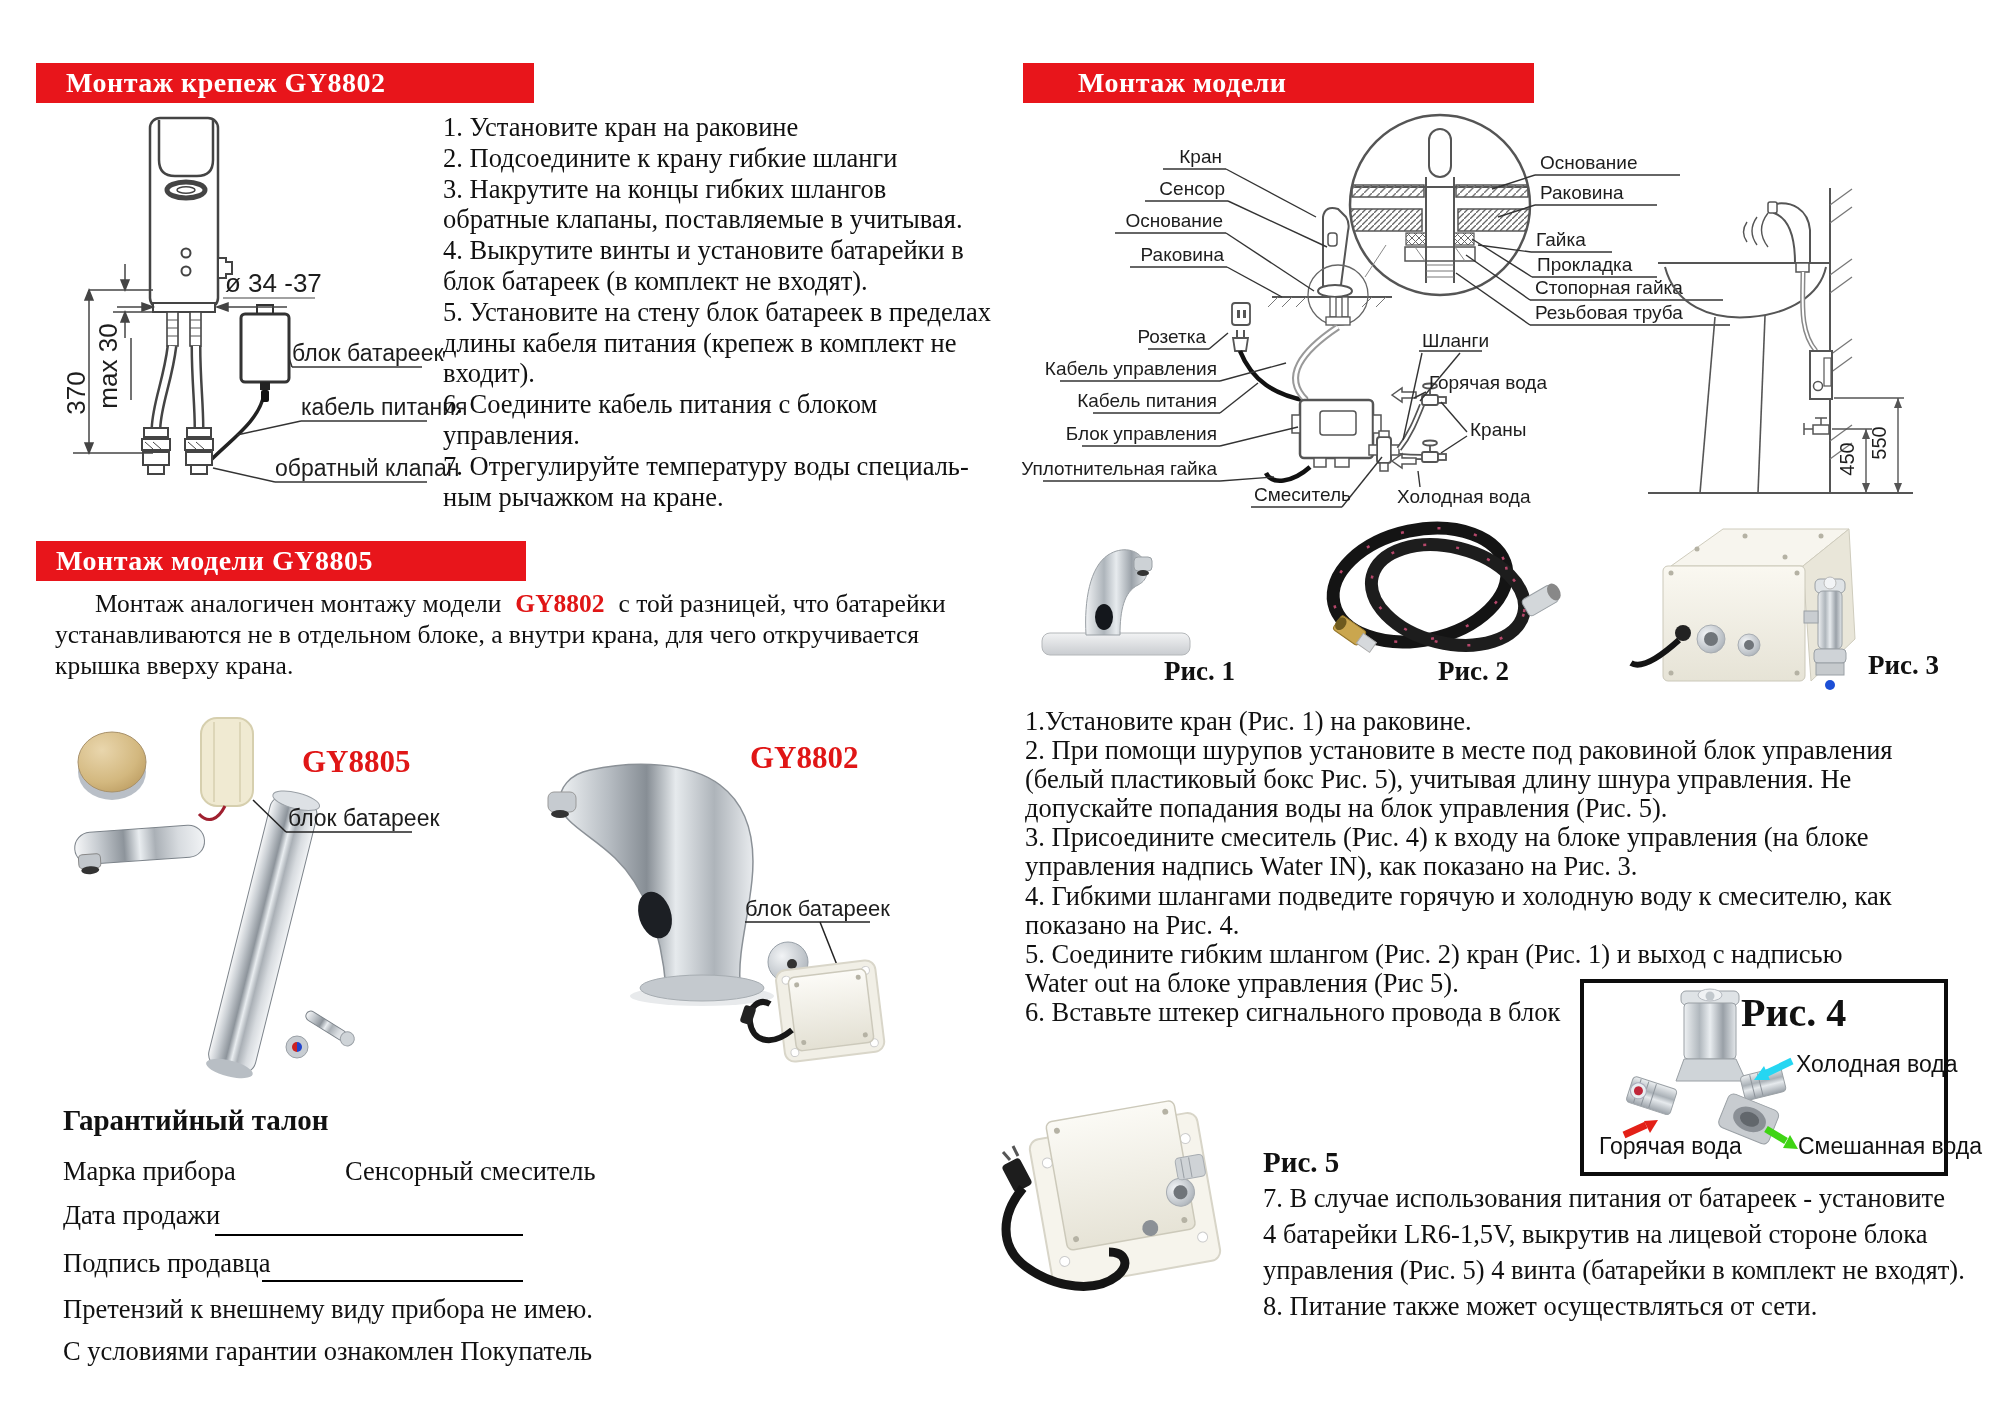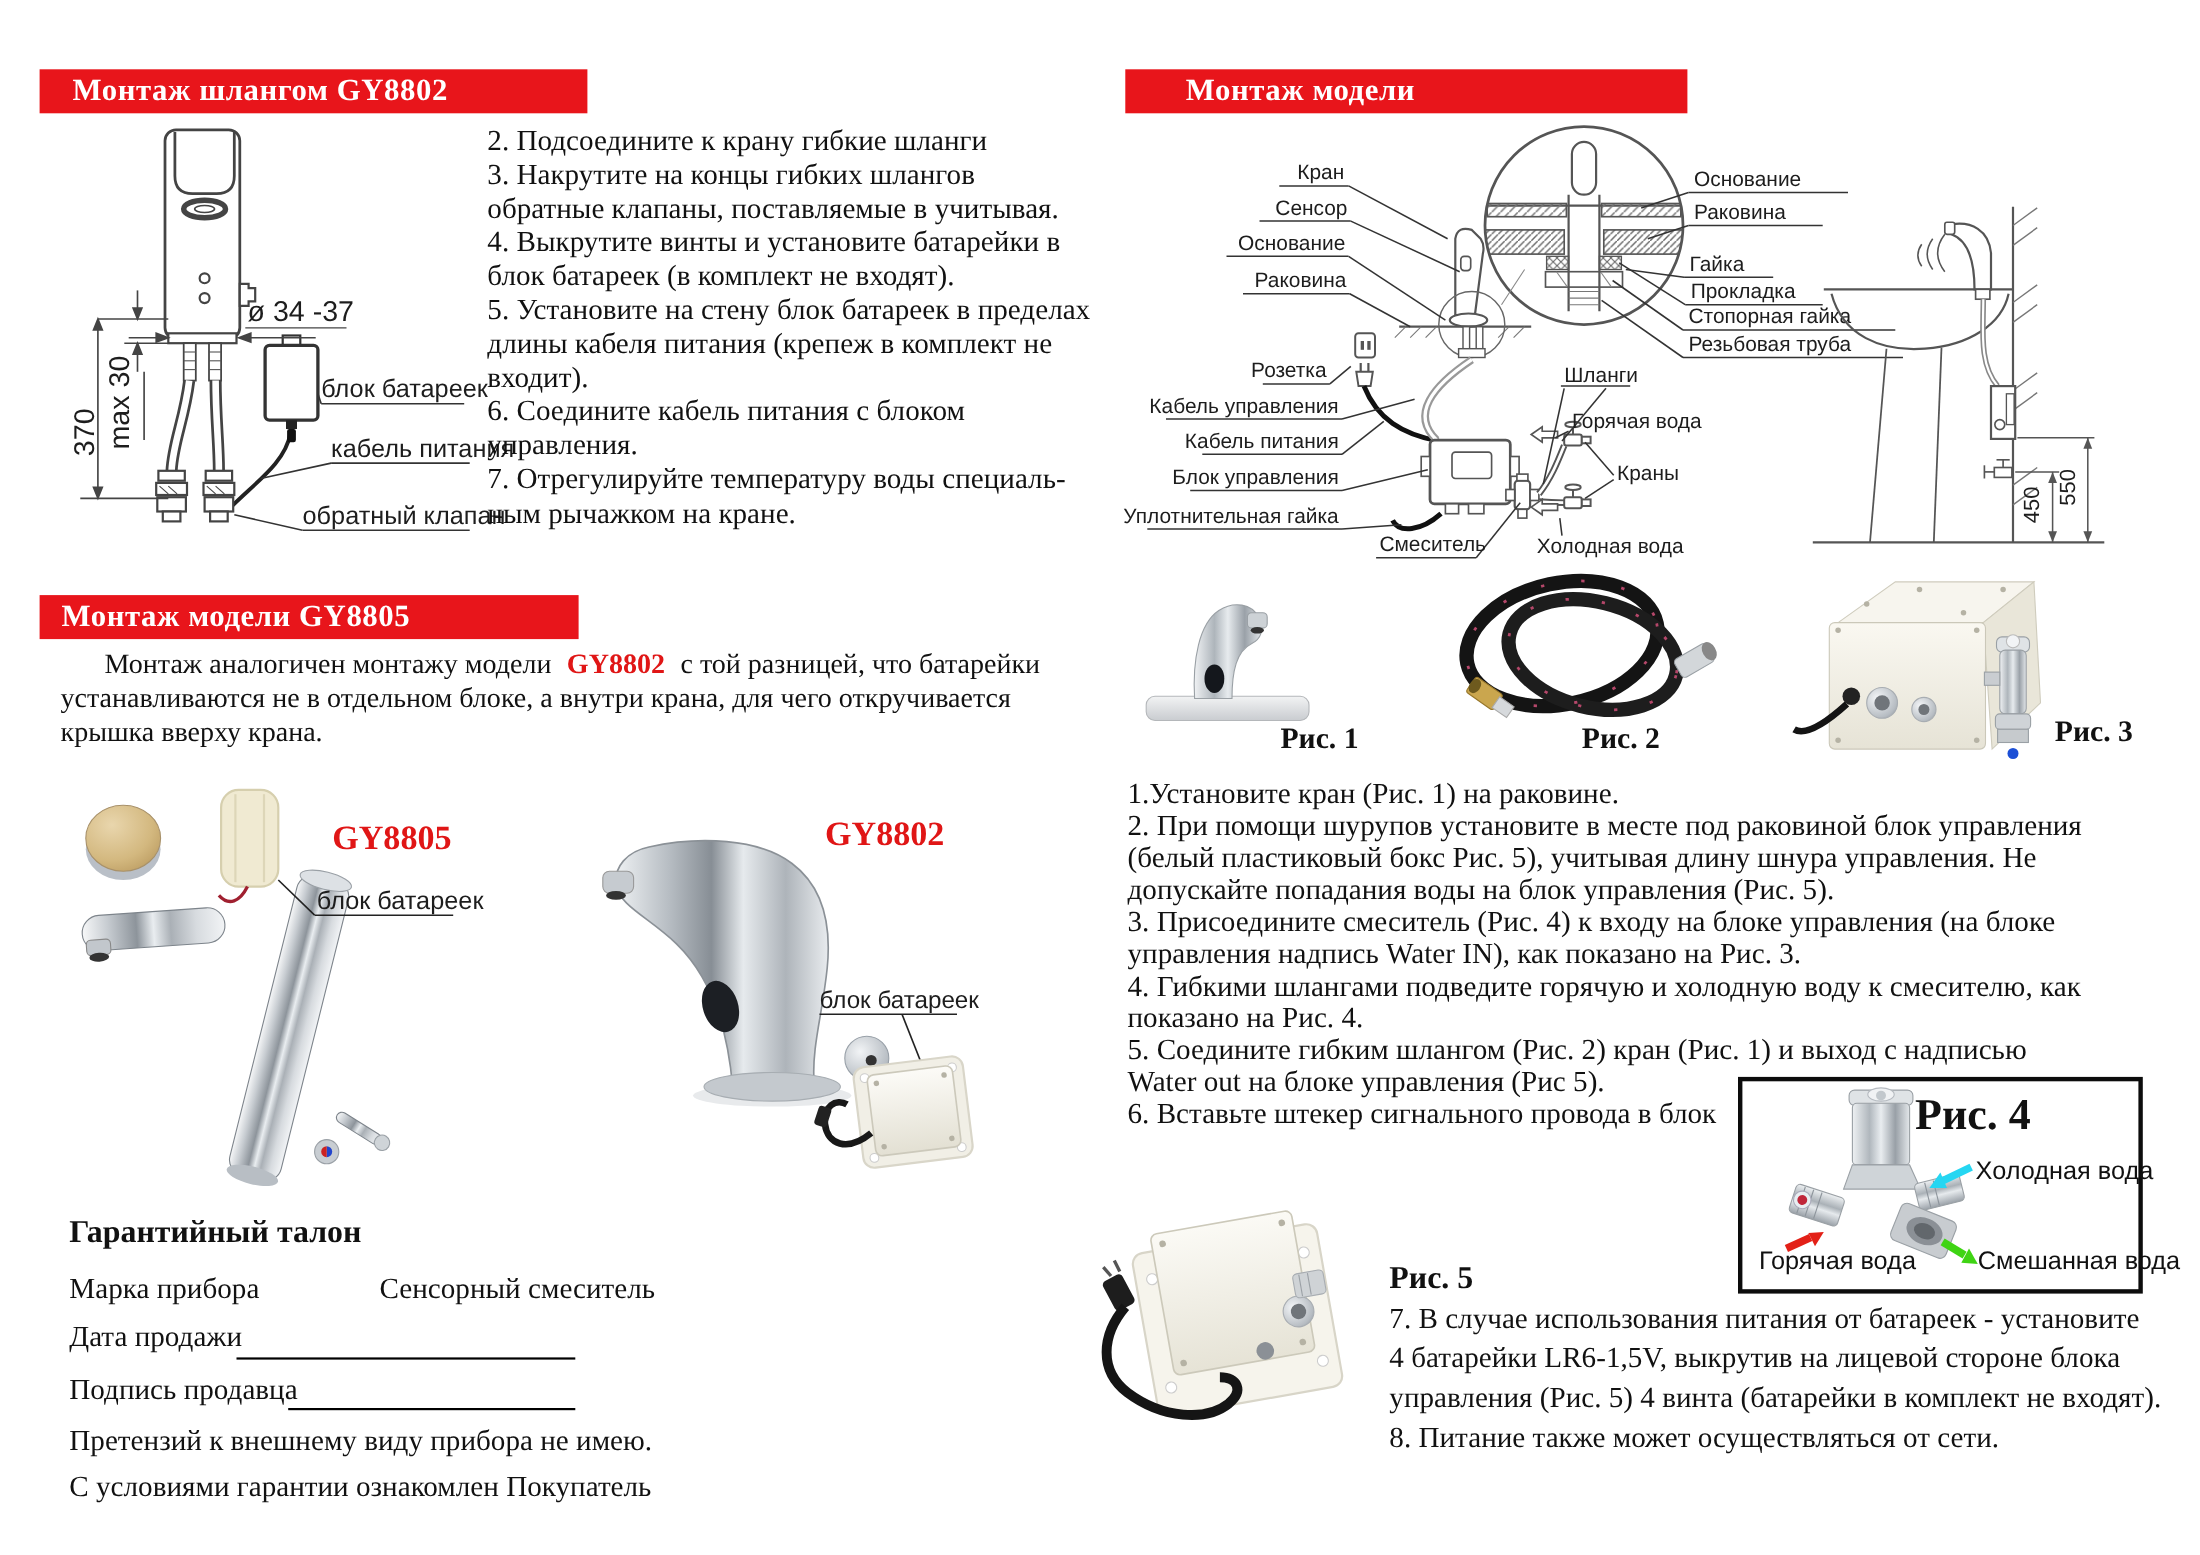--- a/index.html
+++ b/index.html
@@ -27,21 +27,21 @@
   .f5lines div{font-size:26.5px;line-height:36px;white-space:normal;}
   .f5lines div.nw{white-space:nowrap;}
   svg{overflow:visible;}
   line,path,rect,ellipse,circle,polyline{vector-effect:none;}
 </style>
 </head>
 <body>
 
 <div class="page">
 
-  <div class="redbar abs" style="left:36px;top:63px;width:468px;height:40px;padding-left:30px;">Монтаж шлангом  GY8802</div>
+  <div class="redbar abs" style="left:36px;top:63px;width:468px;height:40px;padding-left:30px;">Монтаж крепеж  GY8802</div>
 
   <svg class="abs" style="left:55px;top:108px;" width="400" height="415" viewBox="0 0 400 415">
     <g stroke="#444" stroke-width="2.5" fill="#fff">
       <rect x="95" y="10" width="68" height="190" rx="10"></rect>
       <path d="M104,12 V52 Q104,68 120,68 H142 Q158,68 158,52 V12" fill="none"></path>
       <ellipse cx="131" cy="82" rx="19" ry="8" fill="none" stroke-width="5"></ellipse>
       <ellipse cx="131" cy="82" rx="9" ry="3.2" fill="none" stroke-width="1.5"></ellipse>
       <circle cx="131" cy="145" r="4.5" fill="none" stroke-width="2"></circle>
       <circle cx="131" cy="163" r="4.5" fill="none" stroke-width="2"></circle>
       <path d="M163,150 h8 v4 h6 v12 h-6 v4 h-8 z" stroke-width="2"></path>
@@ -122,20 +122,21 @@
         <line x1="246" y1="313" x2="372" y2="313"></line>
       <line x1="158" y1="360" x2="220" y2="374"></line>
         <line x1="220" y1="374" x2="372" y2="374"></line>
     </g>
     <text class="dlab" x="237" y="253">блок батареек</text>
     <text class="dlab" x="246" y="307">кабель питания</text>
     <text class="dlab" x="220" y="368">обратный клапан</text>
   </svg>
 
   <div class="steps abs" style="left:443px;top:112px;width:560px;">
+    <div>1. Установите кран на раковине</div>
     <div>2. Подсоедините к крану гибкие шланги</div>
     <div>3. Накрутите на концы гибких шлангов</div>
     <div>обратные клапаны, поставляемые в учитывая.</div>
     <div>4. Выкрутите винты и установите батарейки в</div>
     <div>блок  батареек (в комплект не входят).</div>
     <div>5. Установите на стену блок батареек в пределах</div>
     <div>длины кабеля питания (крепеж в комплект не</div>
     <div>входит).</div>
     <div>6. Соедините кабель питания с блоком</div>
     <div>управления.</div>

